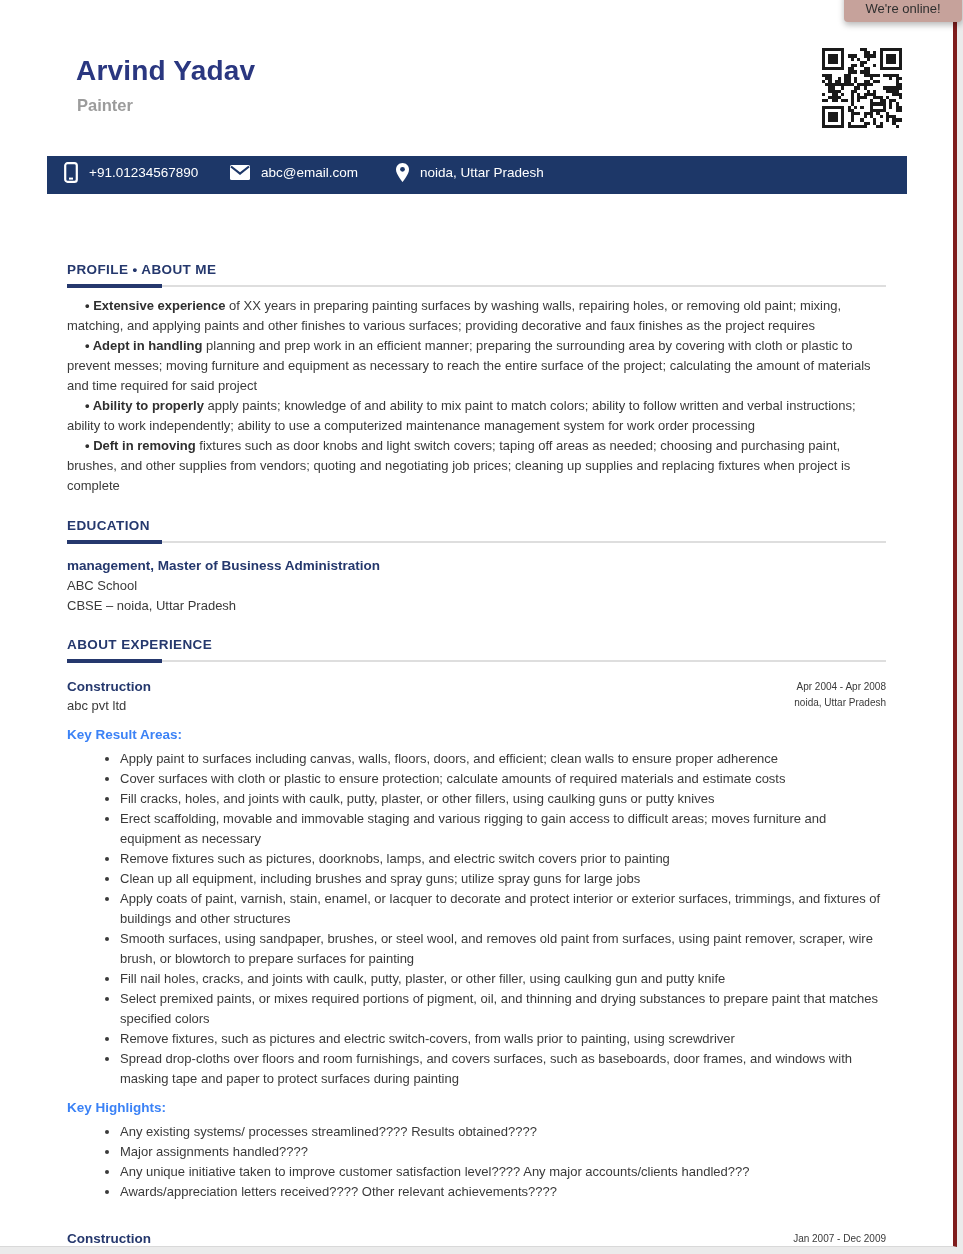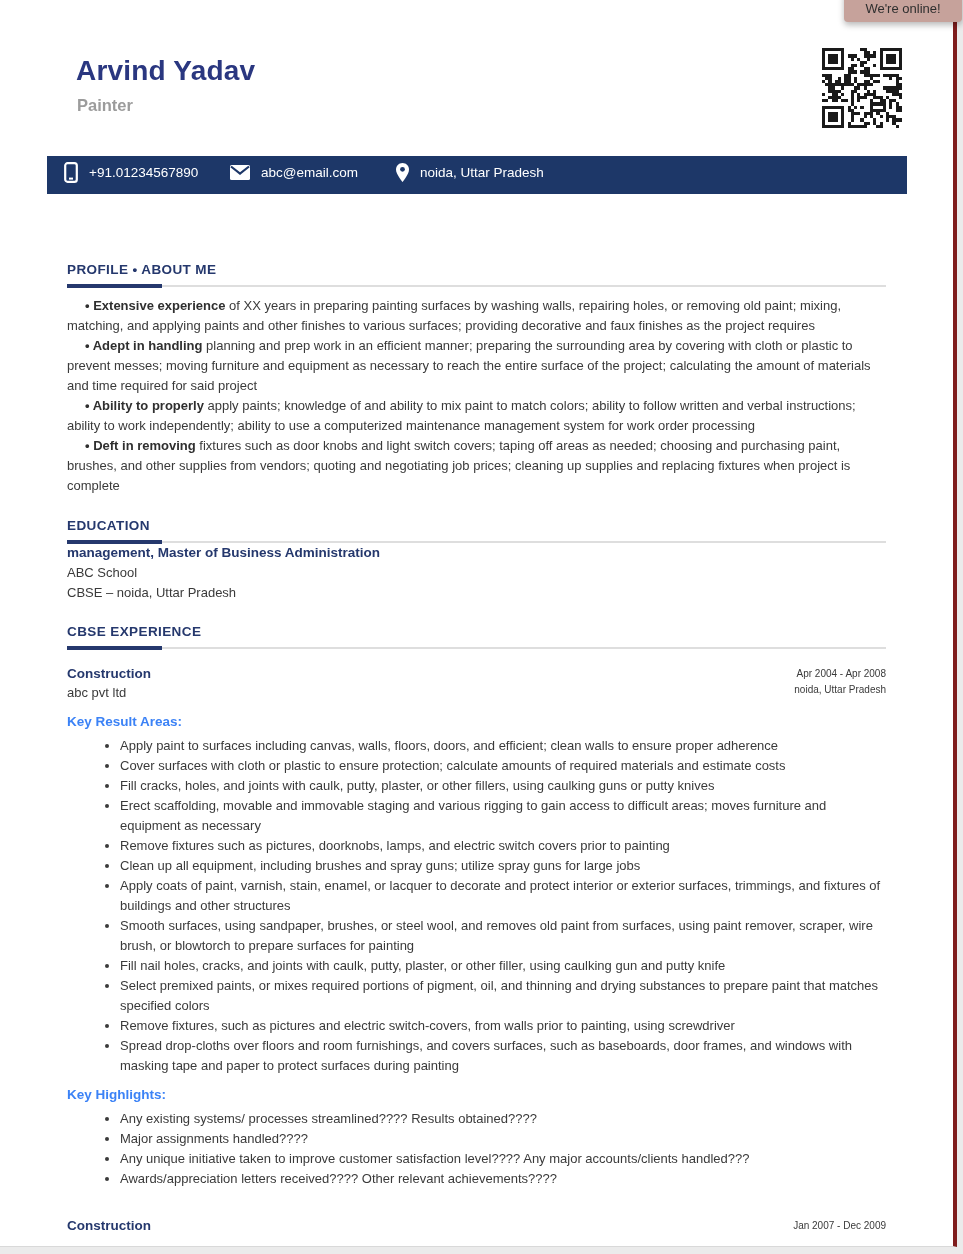--- a/index.html
+++ b/index.html
@@ -83,21 +83,21 @@
     width: 95px; height: 4px; background: #25386d;
   }
 
   
   .profile-body { margin-top: 9px; font-size: 13px; line-height: 20px; }
   .profile-body p { margin: 0; text-indent: 18px; }
   .profile-body p b { font-weight: bold; color: #2f2f2f; }
 
   
   .edu-section { margin-top: 22px; }
-  .edu-row { display: flex; font-size: 13px; line-height: 20px; }
+  .edu-row { display: flex; margin-top: 13px; font-size: 13px; line-height: 20px; }
   .edu-left { width: 501px; }
   .edu-degree { font-size: 13.5px; font-weight: bold; color: #25386d; line-height: 20px; }
   .edu-right { flex: 1; }
 
   
   .work-section { margin-top: 21px; }
   .job { margin-top: 15px; }
   .job.second { margin-top: 27px; }
   .job-head { display: flex; justify-content: space-between; align-items: flex-start; gap: 29px; }
   .job-t { font-size: 13.5px; font-weight: bold; color: #25386d; line-height: 19px; }
@@ -390,21 +390,21 @@
       <div class="edu-row">
         <div class="edu-left">
           <div class="edu-degree">management, Master of Business Administration</div>
           <div>ABC School</div>
           <div>CBSE – noida, Uttar Pradesh</div>
         </div>
       </div>
     </div>
 
     <div class="work-section">
-      <div class="sec-head">CBSE EXPERIENCE</div>
+      <div class="sec-head">ABOUT EXPERIENCE</div>
       <div class="sec-rule"></div>
 
       <div class="job">
         <div class="job-head">
           <div>
             <div class="job-t">Construction</div>
             <div class="job-c">abc pvt ltd</div>
           </div>
           <div class="job-meta">
             <div>Apr 2004 - Apr 2008</div>

